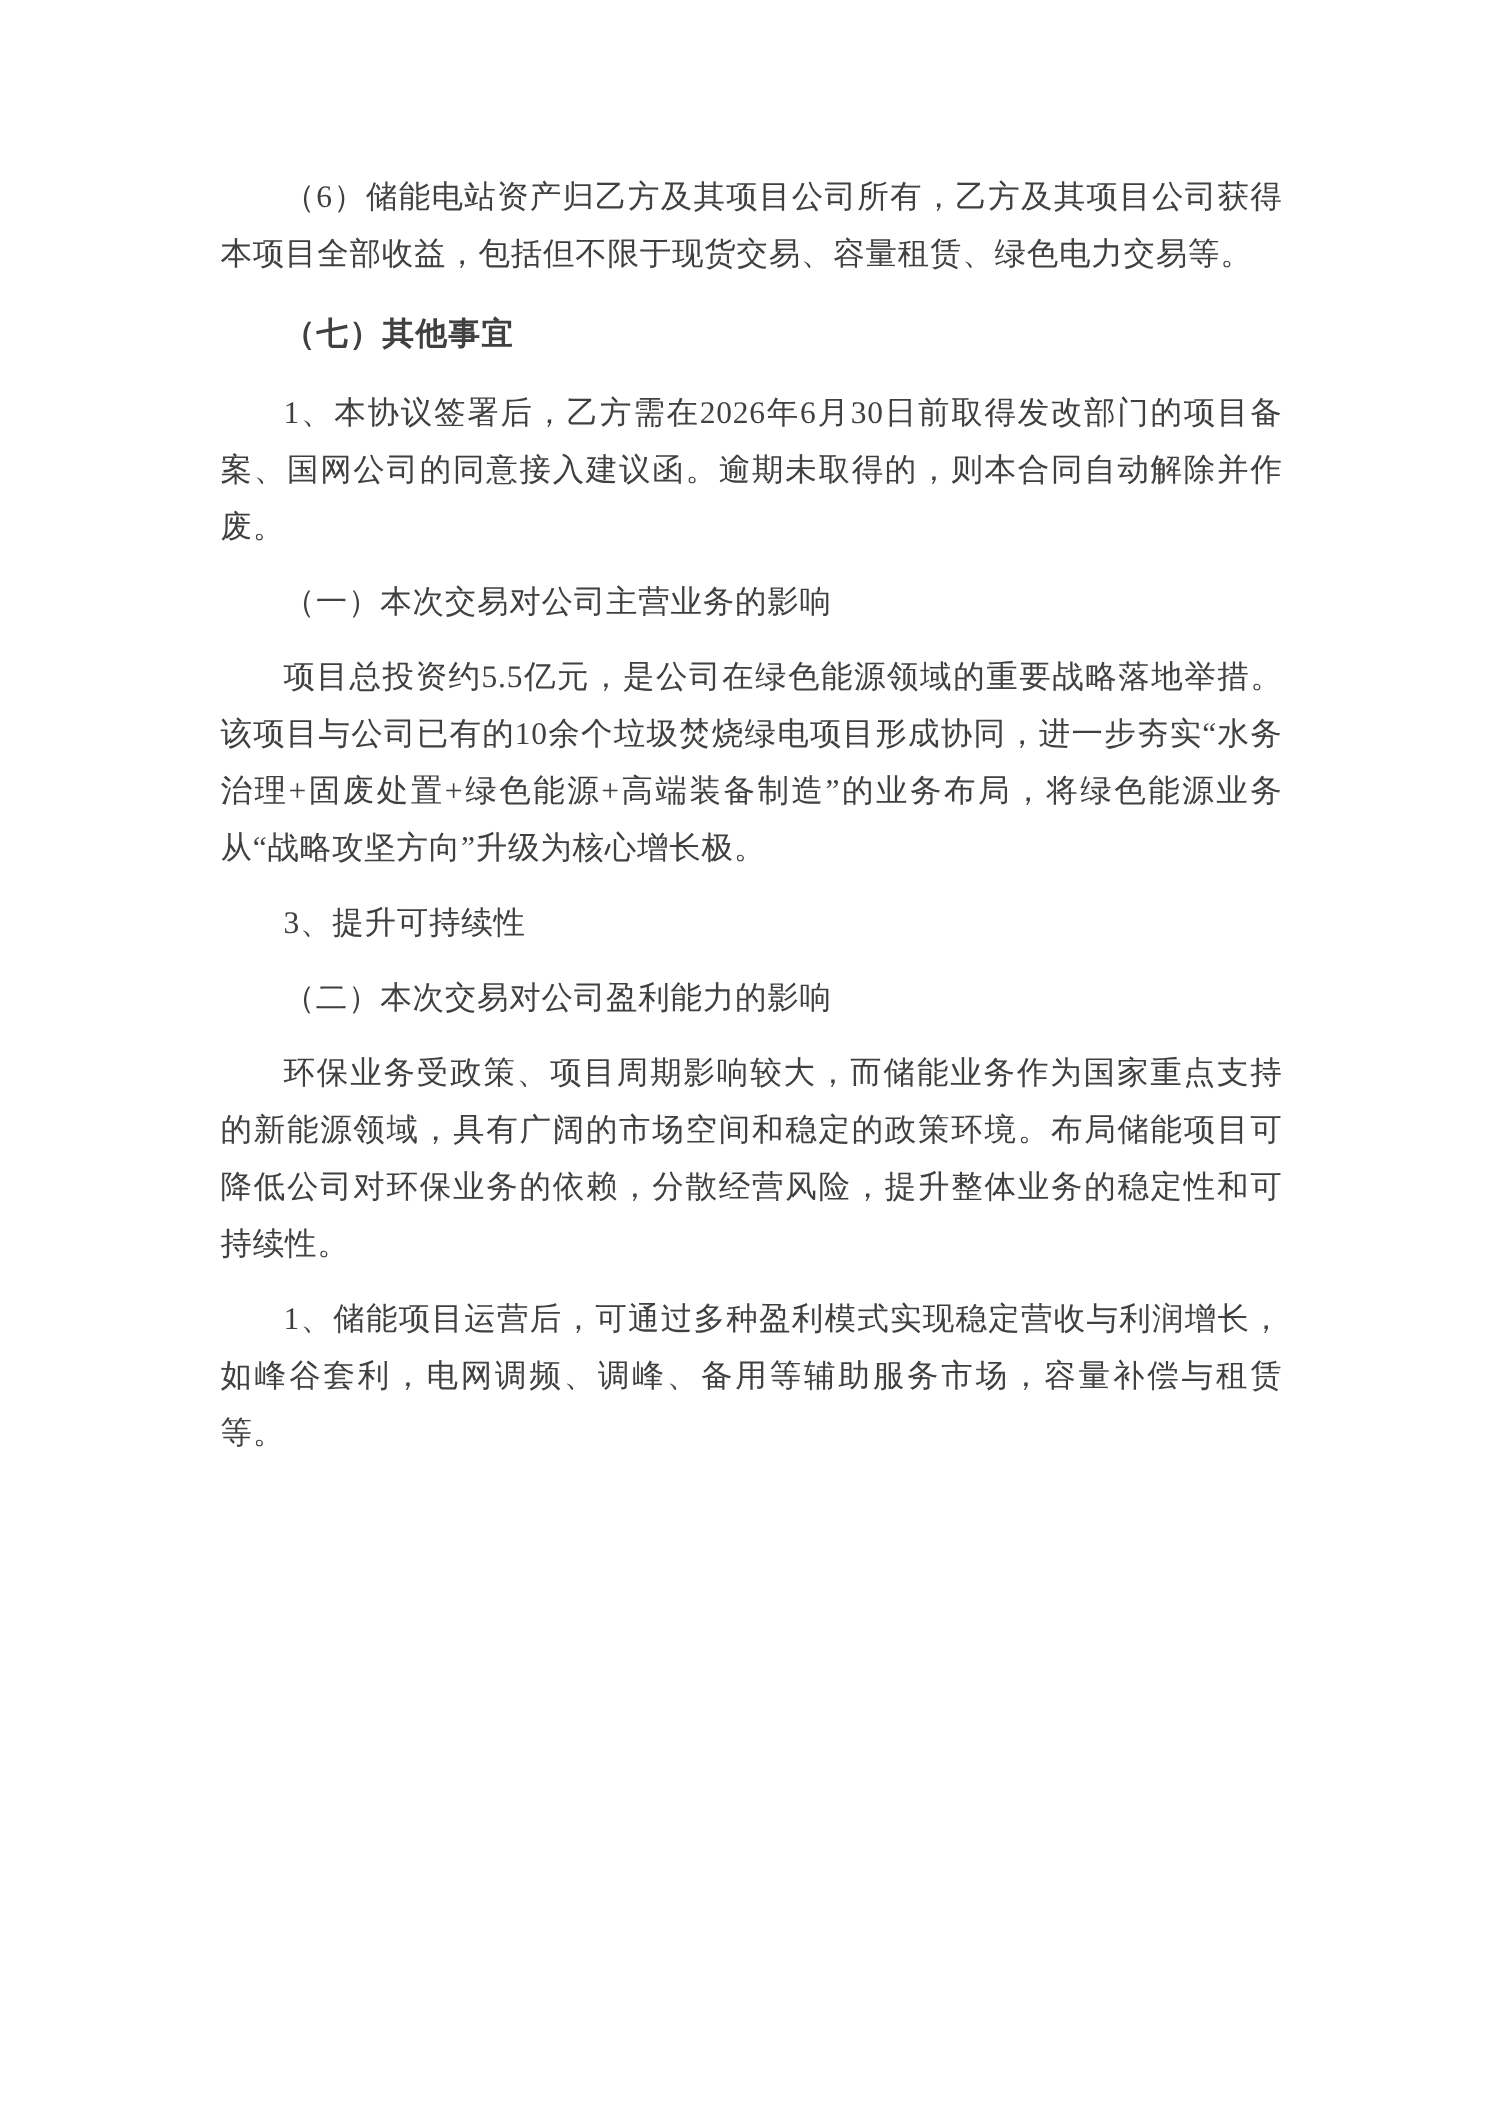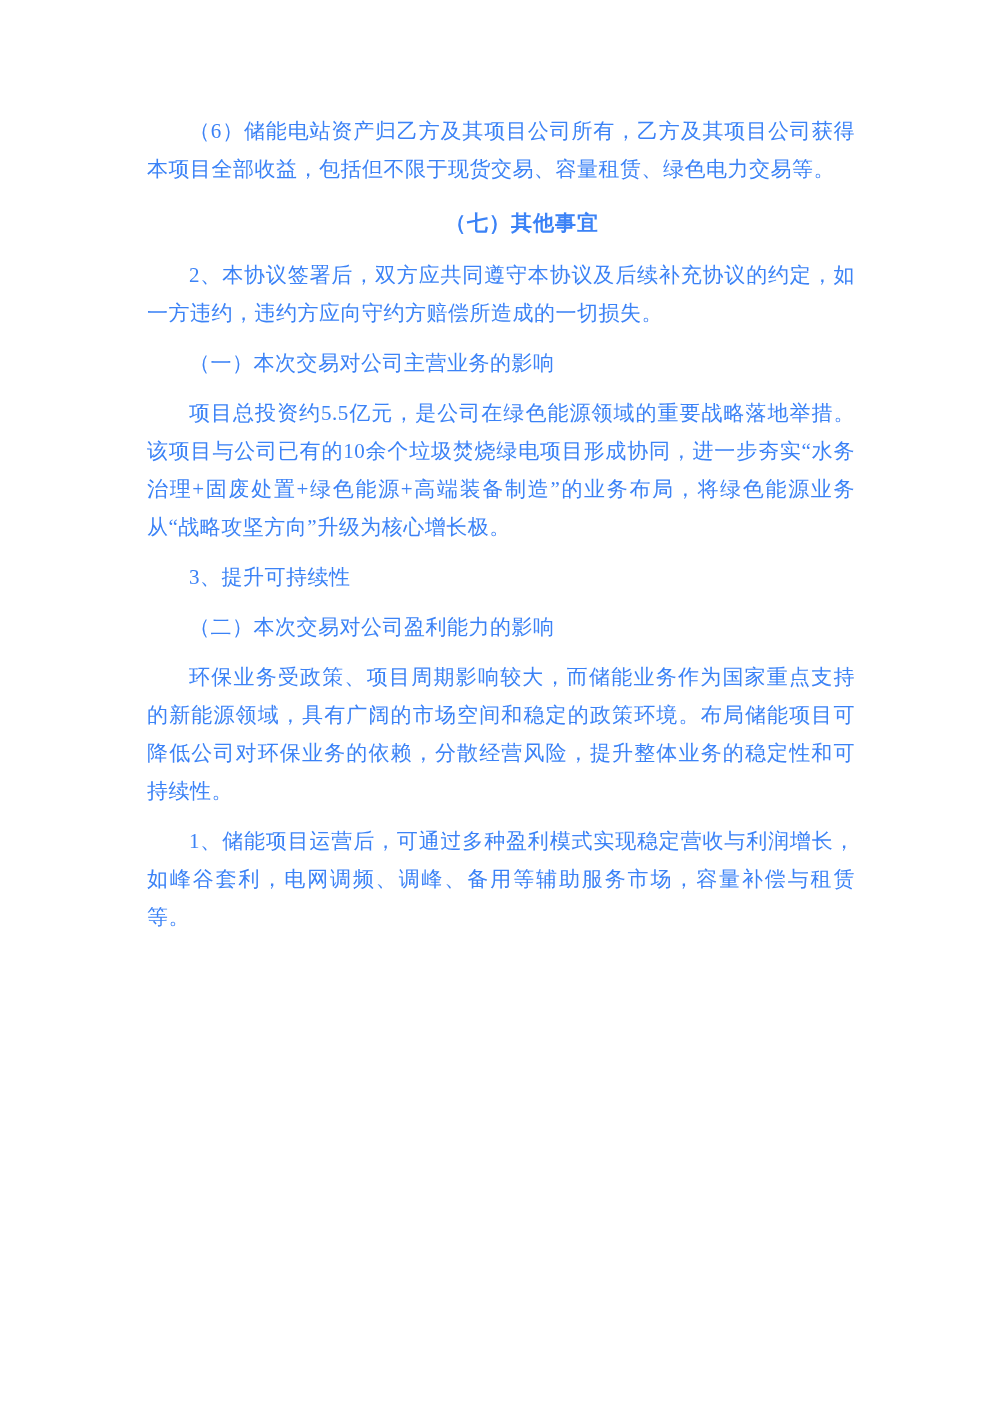--- a/index.html
+++ b/index.html
@@ -8,50 +8,50 @@
     background: #ffffff;
   }
   .page {
     position: relative;
     width: 1000px;
     height: 1414px;
     background: #ffffff;
     box-sizing: border-box;
     padding: 112px 145px 0 147px;
     font-family: "Liberation Serif", "DejaVu Serif", serif;
-    color: #3b82f6;
+    color: #404040;
     overflow: hidden;
   }
   .content {
     width: 708px;
   }
   .content p {
     margin: 0 0 12px 0;
     font-size: 21px;
     line-height: 38px;
     text-align: justify;
     text-indent: 2em;
     letter-spacing: 0.5px;
   }
   .content p.heading {
     font-family: Liberation Sans, sans-serif;
     font-weight: bold;
-    text-align: center;
+    text-align: left;
     margin: 16px 0 14px 0;
     letter-spacing: 1px;
   }
 </style>
 </head>
 <body>
 
 <div class="page">
   <div class="content">
     <p class="body">（6）储能电站资产归乙方及其项目公司所有，乙方及其项目公司获得本项目全部收益，包括但不限于现货交易、容量租赁、绿色电力交易等。</p>
     <p class="heading">（七）其他事宜</p>
-    <p class="body">2、本协议签署后，双方应共同遵守本协议及后续补充协议的约定，如一方违约，违约方应向守约方赔偿所造成的一切损失。</p>
+    <p class="body">1、本协议签署后，乙方需在2026年6月30日前取得发改部门的项目备案、国网公司的同意接入建议函。逾期未取得的，则本合同自动解除并作废。</p>
     <p class="body">（一）本次交易对公司主营业务的影响</p>
     <p class="body">项目总投资约5.5亿元，是公司在绿色能源领域的重要战略落地举措。该项目与公司已有的10余个垃圾焚烧绿电项目形成协同，进一步夯实“水务治理+固废处置+绿色能源+高端装备制造”的业务布局，将绿色能源业务从“战略攻坚方向”升级为核心增长极。</p>
     <p class="body">3、提升可持续性</p>
     <p class="body">（二）本次交易对公司盈利能力的影响</p>
     <p class="body">环保业务受政策、项目周期影响较大，而储能业务作为国家重点支持的新能源领域，具有广阔的市场空间和稳定的政策环境。布局储能项目可降低公司对环保业务的依赖，分散经营风险，提升整体业务的稳定性和可持续性。</p>
     <p class="body">1、储能项目运营后，可通过多种盈利模式实现稳定营收与利润增长，如峰谷套利，电网调频、调峰、备用等辅助服务市场，容量补偿与租赁等。</p>
   </div>
 </div>
 
 </body></html>

